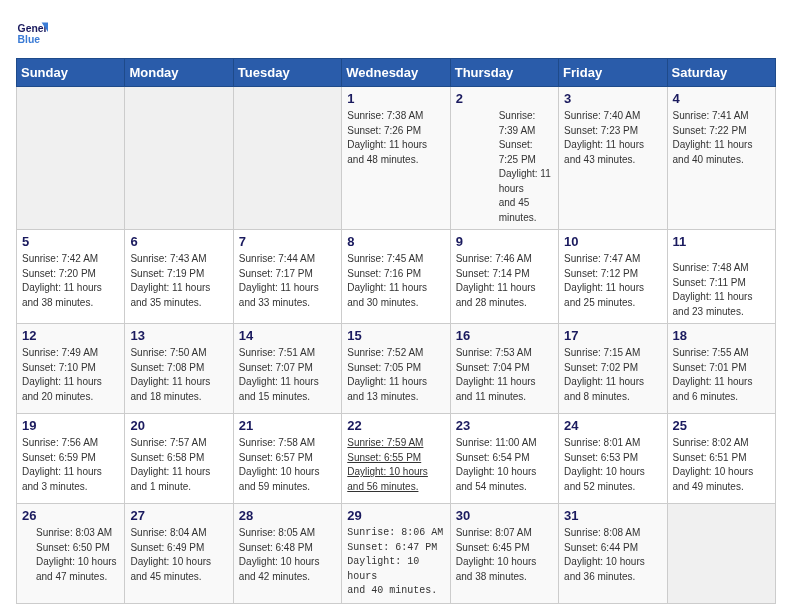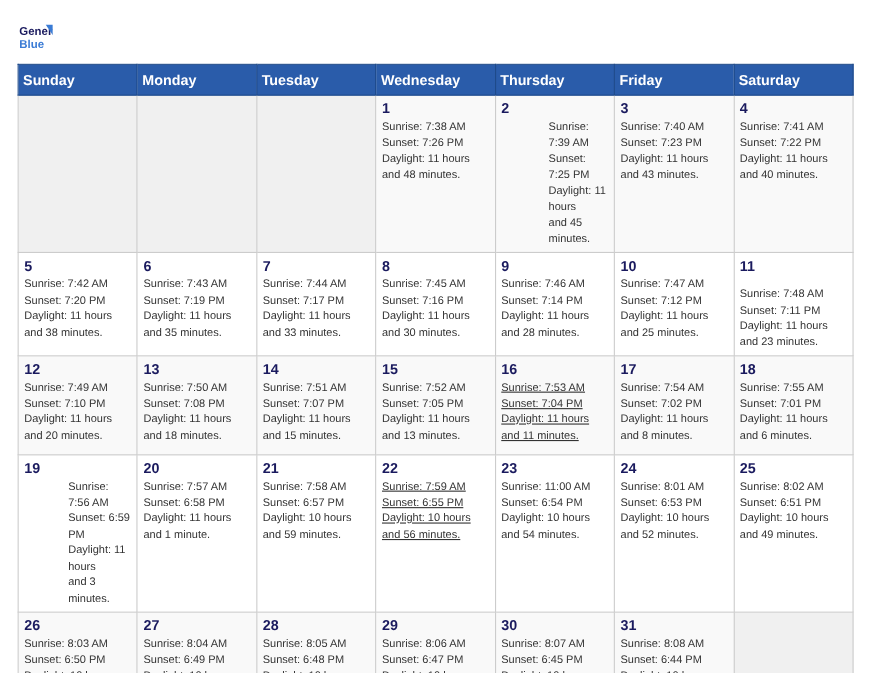--- a/index.html
+++ b/index.html
@@ -220,44 +220,44 @@
         </td>
         <td>
           <div class="day-number">15</div>
           <div class="day-info" style="white-space: pre-line;">Sunrise: 7:52 AM
 Sunset: 7:05 PM
 Daylight: 11 hours
 and 13 minutes.</div>
         </td>
         <td>
           <div class="day-number">16</div>
-          <div class="day-info" style="white-space: pre-line; text-decoration: underline;">Sunrise: 7:53 AM
+          <div class="day-info" style="white-space: pre-line;">Sunrise: 7:53 AM
 Sunset: 7:04 PM
 Daylight: 11 hours
 and 11 minutes.</div>
         </td>
         <td>
           <div class="day-number">17</div>
-          <div class="day-info" style="white-space: pre-line;">Sunrise: 7:54 AM
+          <div class="day-info" style="white-space: pre-line;">Sunrise: 7:15 AM
 Sunset: 7:02 PM
 Daylight: 11 hours
 and 8 minutes.</div>
         </td>
         <td>
           <div class="day-number">18</div>
           <div class="day-info" style="white-space: pre-line;">Sunrise: 7:55 AM
 Sunset: 7:01 PM
 Daylight: 11 hours
 and 6 minutes.</div>
         </td>
       </tr>
       <tr>
         <td>
           <div class="day-number">19</div>
-          <div class="day-info" style="white-space: pre-line; margin-left: 40px;">Sunrise: 7:56 AM
+          <div class="day-info" style="white-space: pre-line;">Sunrise: 7:56 AM
 Sunset: 6:59 PM
 Daylight: 11 hours
 and 3 minutes.</div>
         </td>
         <td>
           <div class="day-number">20</div>
           <div class="day-info" style="white-space: pre-line;">Sunrise: 7:57 AM
 Sunset: 6:58 PM
 Daylight: 11 hours
 and 1 minute.</div>
@@ -294,42 +294,42 @@
           <div class="day-number">25</div>
           <div class="day-info" style="white-space: pre-line;">Sunrise: 8:02 AM
 Sunset: 6:51 PM
 Daylight: 10 hours
 and 49 minutes.</div>
         </td>
       </tr>
       <tr>
         <td>
           <div class="day-number">26</div>
-          <div class="day-info" style="white-space: pre-line;">Sunrise: 8:03 AM
+          <div class="day-info" style="white-space: pre-line; margin-left: 14px;">Sunrise: 8:03 AM
 Sunset: 6:50 PM
 Daylight: 10 hours
 and 47 minutes.</div>
         </td>
         <td>
           <div class="day-number">27</div>
           <div class="day-info" style="white-space: pre-line;">Sunrise: 8:04 AM
 Sunset: 6:49 PM
 Daylight: 10 hours
 and 45 minutes.</div>
         </td>
         <td>
           <div class="day-number">28</div>
           <div class="day-info" style="white-space: pre-line;">Sunrise: 8:05 AM
 Sunset: 6:48 PM
 Daylight: 10 hours
 and 42 minutes.</div>
         </td>
         <td>
           <div class="day-number">29</div>
-          <div class="day-info" style="white-space: pre-line;">Sunrise: 8:06 AM
+          <div class="day-info" style="white-space: pre-line; font-family: Liberation Mono, monospace;">Sunrise: 8:06 AM
 Sunset: 6:47 PM
 Daylight: 10 hours
 and 40 minutes.</div>
         </td>
         <td>
           <div class="day-number">30</div>
           <div class="day-info" style="white-space: pre-line;">Sunrise: 8:07 AM
 Sunset: 6:45 PM
 Daylight: 10 hours
 and 38 minutes.</div>

